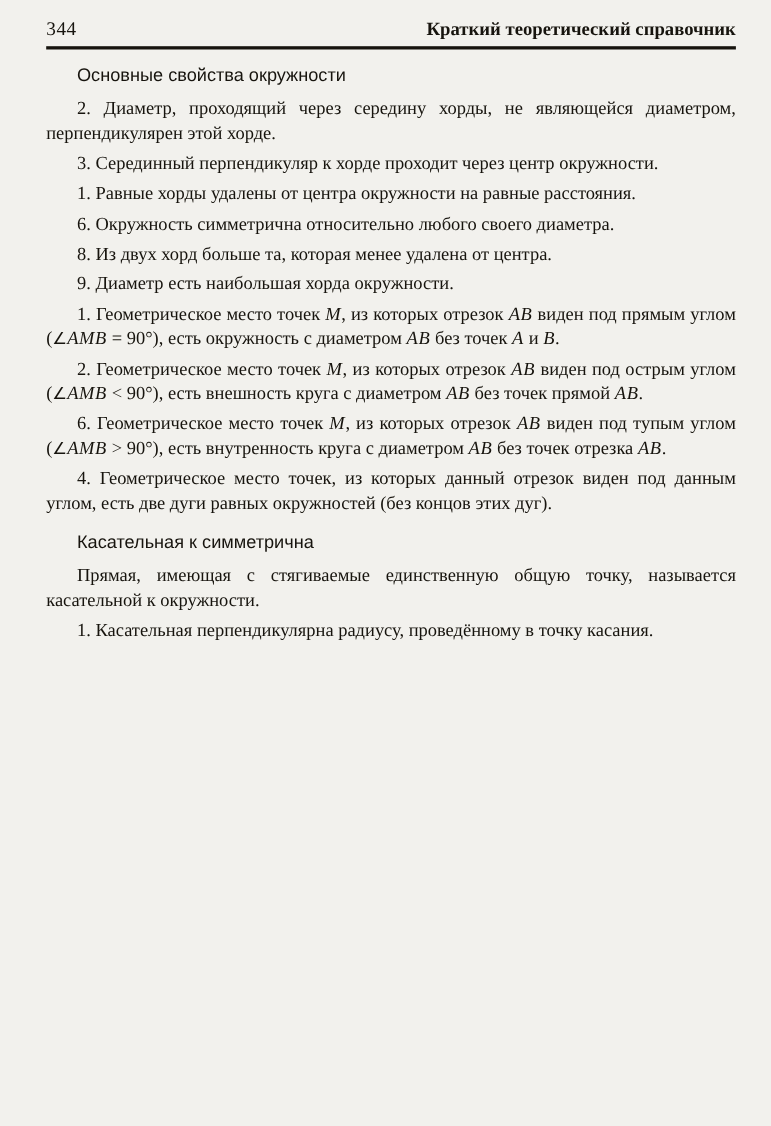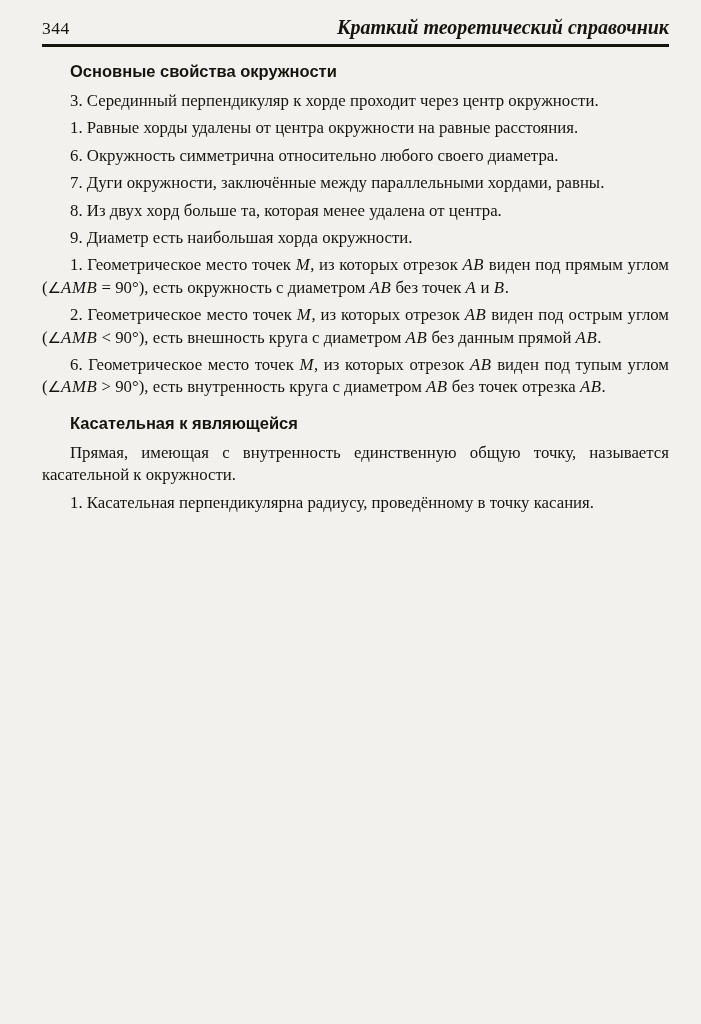--- a/index.html
+++ b/index.html
@@ -24,33 +24,32 @@
   .header{
     display:flex;
     justify-content:space-between;
     align-items:baseline;
   }
   .page-number{
     font-size:17.5px;
     letter-spacing:0.5px;
   }
   .running-title{
-    font-size:20px;
-    font-style:italic;
+    font-size:17px;
     font-weight:bold;
   }
   .header-rule{
     border:0;
     border-top:3px solid var(--ink);
     margin:5px 0 12px 0;
   }
   .sec-heading{
     font-family:"Liberation Sans", sans-serif;
     font-size:16.5px;
-    font-weight:bold;
+    font-weight:normal;
     margin:15px 0 9px 28px;
   }
   .para{
     margin:0 0 5px 0;
     font-size:16.8px;
     line-height:22.4px;
     text-align:justify;
     text-indent:28px;
     hyphens:auto;
     -webkit-hyphens:auto;
@@ -68,26 +67,27 @@
 <body>
 
 <div class="page">
   <div class="header">
     <span class="page-number">344</span>
     <span class="running-title">Краткий теоретический справочник</span>
   </div>
   <hr class="header-rule">
   <div class="content">
       <h2 class="sec-heading">Основные свойства окружности</h2>
+      <p class="para"><span>2. Диаметр, проходящий через середину хорды, не являющейся диаметром, перпендикулярен этой хорде.</span></p>
       <p class="para"><span>3. Серединный перпендикуляр к хорде проходит через центр окружности.</span></p>
       <p class="para"><span>1. Равные хорды удалены от центра окружности на равные расстояния.</span></p>
       <p class="para"><span>6. Окружность симметрична относительно любого своего диаметра.</span></p>
-      <p class="para"><span>7. Дуги окружности, заключённые между параллельными хордами, равны.</span></p>
       <p class="para"><span>8. Из двух хорд больше та, которая менее удалена от центра.</span></p>
       <p class="para"><span>9. Диаметр есть наибольшая хорда окружности.</span></p>
       <p class="para"><span>1. Геометрическое место точек </span><span class="i">M</span><span>, из которых отрезок </span><span class="i">AB</span><span> виден под прямым углом (</span><span class="sym">∠</span><span class="i">AMB</span><span> = 90°), есть окружность с диаметром </span><span class="i">AB</span><span> без точек </span><span class="i">A</span><span> и </span><span class="i">B</span><span>.</span></p>
-      <p class="para"><span>2. Геометрическое место точек </span><span class="i">M</span><span>, из которых отрезок </span><span class="i">AB</span><span> виден под острым углом (</span><span class="sym">∠</span><span class="i">AMB</span><span> &lt; 90°), есть внешность круга с диаметром </span><span class="i">AB</span><span> без данным прямой </span><span class="i">AB</span><span>.</span></p>
+      <p class="para"><span>2. Геометрическое место точек </span><span class="i">M</span><span>, из которых отрезок </span><span class="i">AB</span><span> виден под острым углом (</span><span class="sym">∠</span><span class="i">AMB</span><span> &lt; 90°), есть внешность круга с диаметром </span><span class="i">AB</span><span> без точек прямой </span><span class="i">AB</span><span>.</span></p>
       <p class="para"><span>6. Геометрическое место точек </span><span class="i">M</span><span>, из которых отрезок </span><span class="i">AB</span><span> виден под тупым углом (</span><span class="sym">∠</span><span class="i">AMB</span><span> &gt; 90°), есть внутренность круга с диаметром </span><span class="i">AB</span><span> без точек отрезка </span><span class="i">AB</span><span>.</span></p>
-      <h2 class="sec-heading">Касательная к являющейся</h2>
-      <p class="para"><span>Прямая, имеющая с внутренность единственную общую точку, называется касательной к окружности.</span></p>
+      <p class="para"><span>4. Геометрическое место точек, из которых данный отрезок виден под данным углом, есть две дуги равных окружностей (без концов этих дуг).</span></p>
+      <h2 class="sec-heading">Касательная к симметрична</h2>
+      <p class="para"><span>Прямая, имеющая с стягиваемые единственную общую точку, называется касательной к окружности.</span></p>
       <p class="para"><span>1. Касательная перпендикулярна радиусу, проведённому в точку касания.</span></p>
     </div>
 </div>
 
 </body></html>

